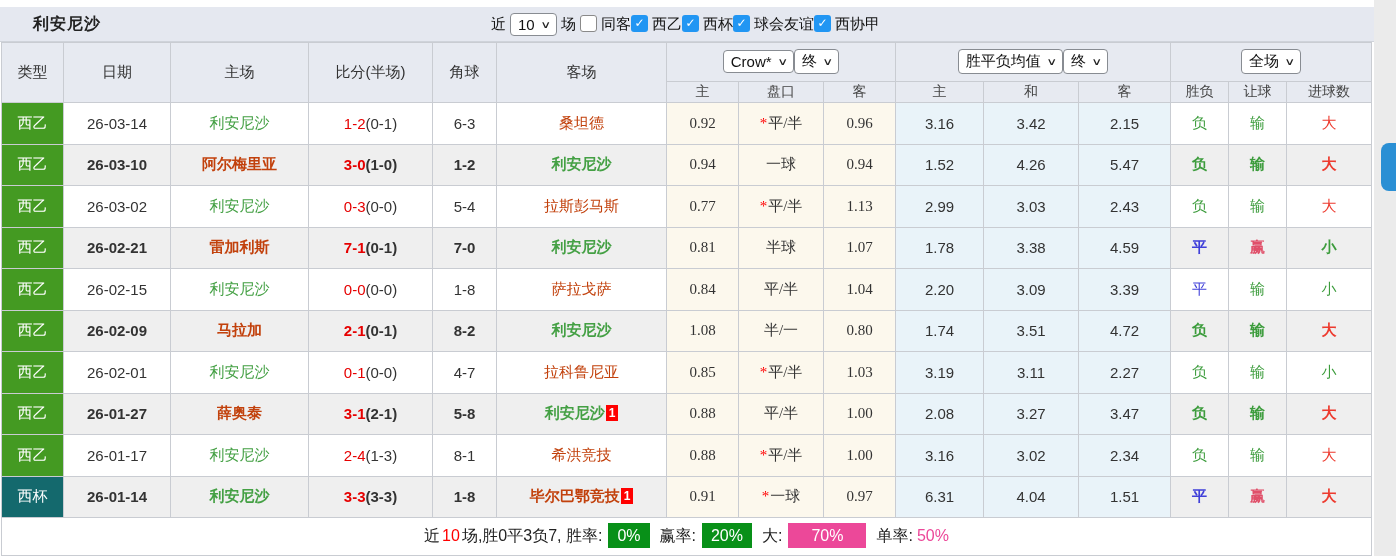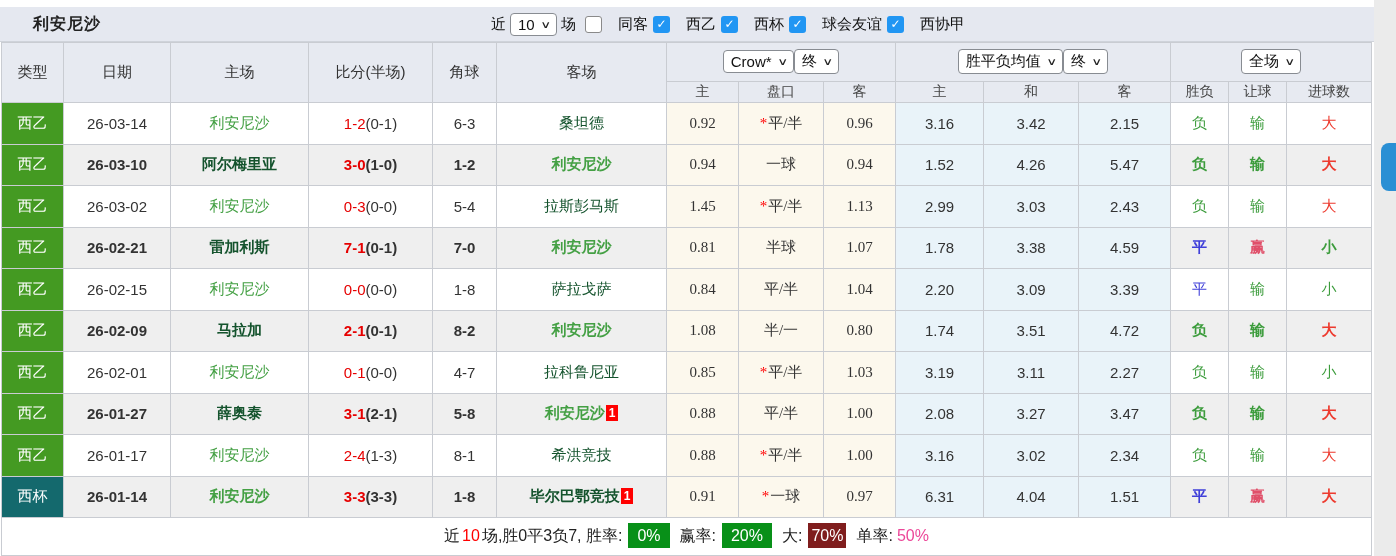--- a/index.html
+++ b/index.html
@@ -14,59 +14,59 @@
   .top-strip { height:7px; background:#ffffff; }
 
   
   .titlebar { height:35px; background:#e5e8f0; position:relative; display:flex; align-items:center; border-bottom:1px solid #cfd3da; }
   .title { font-size:16px; font-weight:bold; color:#222; margin-left:33px; letter-spacing:1px; }
   .controls { position:absolute; left:487px; top:0; height:100%; display:flex; align-items:center; font-size:15px; color:#111; }
   .controls > * { flex:0 0 auto; }
   .ctl-label { margin:0 4px; }
   .sel { display:inline-flex; align-items:center; background:#fff; border:1px solid #888c92; border-radius:4px; padding:2px 7px; gap:7px; font-size:15px; color:#111; cursor:pointer; white-space:nowrap; }
   .sel .arrow { font-size:10px; color:#222; transform:scaleX(1.5); }
-  .chk { display:inline-flex; align-items:center; gap:16px; margin-left:5px; cursor:pointer; white-space:nowrap; }
+  .chk { display:inline-flex; gap:4px; cursor:pointer; white-space:nowrap; }
   .cb { width:17px; height:17px; border-radius:3px; display:inline-flex; align-items:center; justify-content:center; }
   .cb.checked { background:#2196f3; color:#fff; font-size:12px; font-weight:bold; }
   .cb.unchecked { background:#fff; border:1px solid #8a8a8a; }
 
   
   table { border-collapse:collapse; table-layout:fixed; width:1340px; margin-left:1px; font-size:15px; }
   th, td { border:1px solid #c9ccd2; text-align:center; padding:0; overflow:hidden; white-space:nowrap; }
   thead th { background:#e7eaf1; font-weight:normal; color:#333; }
   tr.h1 th { height:38px; }
   tr.h1 th[rowspan] { height:60px; }
   tr.h2 th { height:21px; font-size:14px; color:#444; }
   .grp-selects { display:flex; align-items:center; justify-content:center; }
 
   tbody td { height:41.5px; background:#fff; }
   tbody tr.alt td.plain { background:#efefef;font-weight:bold; }
   td.odd-col { background:#fcf8ed;font-family:Liberation Serif, serif; }
   td.mean-col { background:#e9f3f9;margin-top:14px; }
   td.type-lig { background:#449a22; color:#fff; }
   td.type-cup { background:#14696d; color:#fff; }
 
-  .team { color:#14532d; }
+  .team { color:#c2410c; }
   .team.team-self { color:#44a044; }
   .red-badge { display:inline-block; background:#ff0000; color:#fff; font-size:12px; line-height:16px; padding:0 3px; margin-left:1px; vertical-align:1px; }
   .score-main { color:#e60000; }
   .score-half { color:#333; }
   .star { color:#ff0000; margin-right:1px; }
   .c-green { color:#3c9c3c; }
   .c-blue { color:#4040d9; }
   .c-red { color:#ed3b2f; }
   .c-winred { color:#e0506a; }
 
   tfoot td { height:38px; background:#fff; font-size:16px; color:#222; border:1px solid #c9ccd2; }
   .seg { margin:0 2px; }
   .seg-plain { color:#222; }
   .seg-red-text { color:#ff0000; margin:0; }
   .seg-blue-text { color:#ec4899; }
   .seg-green-badge { background:#089018; color:#fff; padding:4px 9px; margin:0 8px 0 4px; }
-  .seg-red-badge { background:#7f1d1d; color:#fff; padding:4px 3px; margin:0 8px 0 4px; }
+  .seg-red-badge { background:#ec4899; color:#fff; padding:4px 23px; margin:0 8px 0 4px; }
 
   .float-btn { position:absolute; left:1381px; top:143px; width:24px; height:48px; background:#2a8fd4; border-radius:8px; cursor:pointer; }
 </style>
 </head>
 <body>
 
 <div class="page">
   <div class="top-strip"></div>
 
   <div class="titlebar">
@@ -209,21 +209,21 @@
     <td class="plain c-green">输</td>
     <td class="plain c-red">大</td>
   </tr>
         <tr>
     <td class="type-lig">西乙</td>
     <td class="plain">26-03-02</td>
     <td class="plain"><span class="team team-self">利安尼沙</span></td>
     <td class="plain"><span class="score-main">0-3</span><span class="score-half">(0-0)</span></td>
     <td class="plain">5-4</td>
     <td class="plain"><span class="team">拉斯彭马斯</span></td>
-    <td class="odd-col">1.45</td>
+    <td class="odd-col">0.77</td>
     <td class="odd-col"><span class="star">*</span><span>平/半</span></td>
     <td class="odd-col">1.13</td>
     <td class="mean-col">2.99</td>
     <td class="mean-col">3.03</td>
     <td class="mean-col">2.43</td>
     <td class="plain c-green">负</td>
     <td class="plain c-green">输</td>
     <td class="plain c-red">大</td>
   </tr>
         <tr class="alt">

